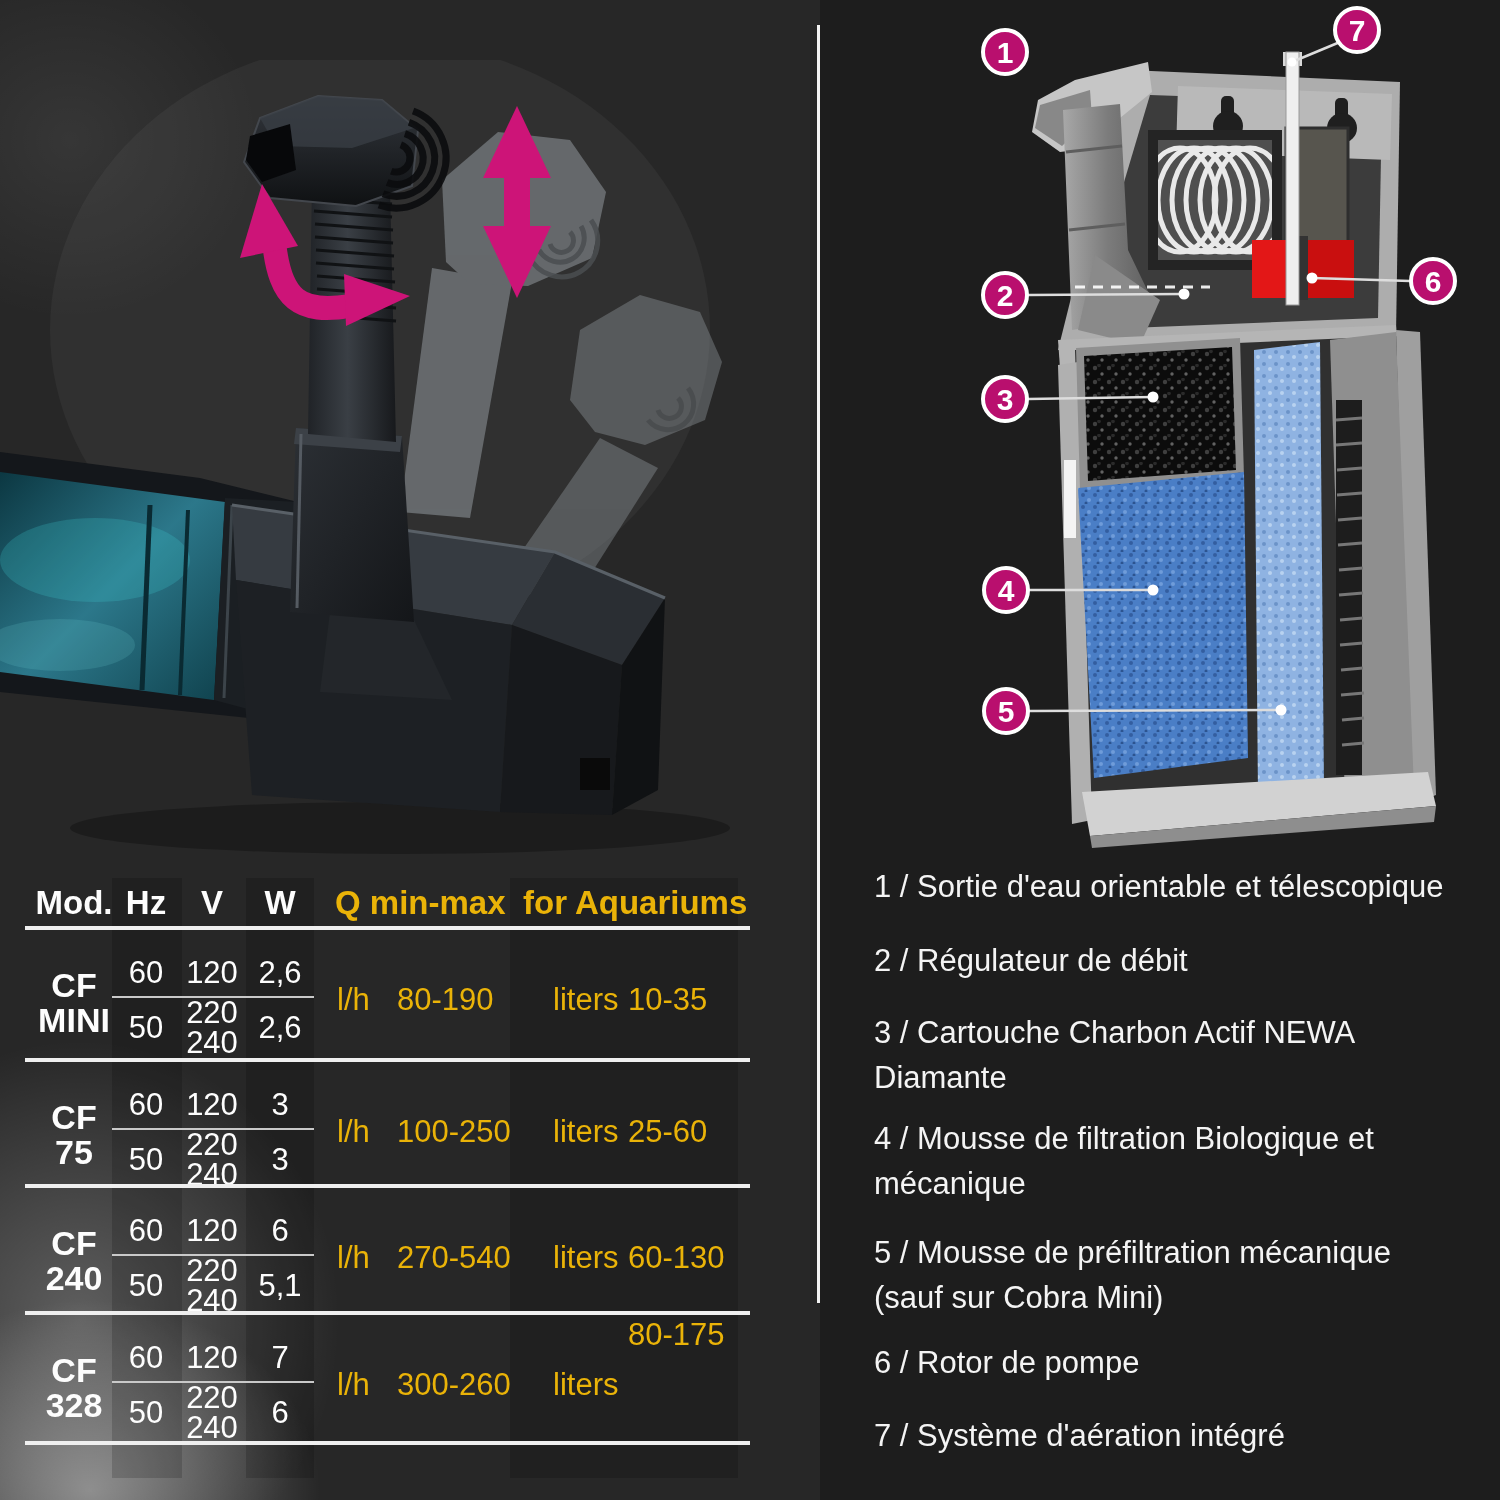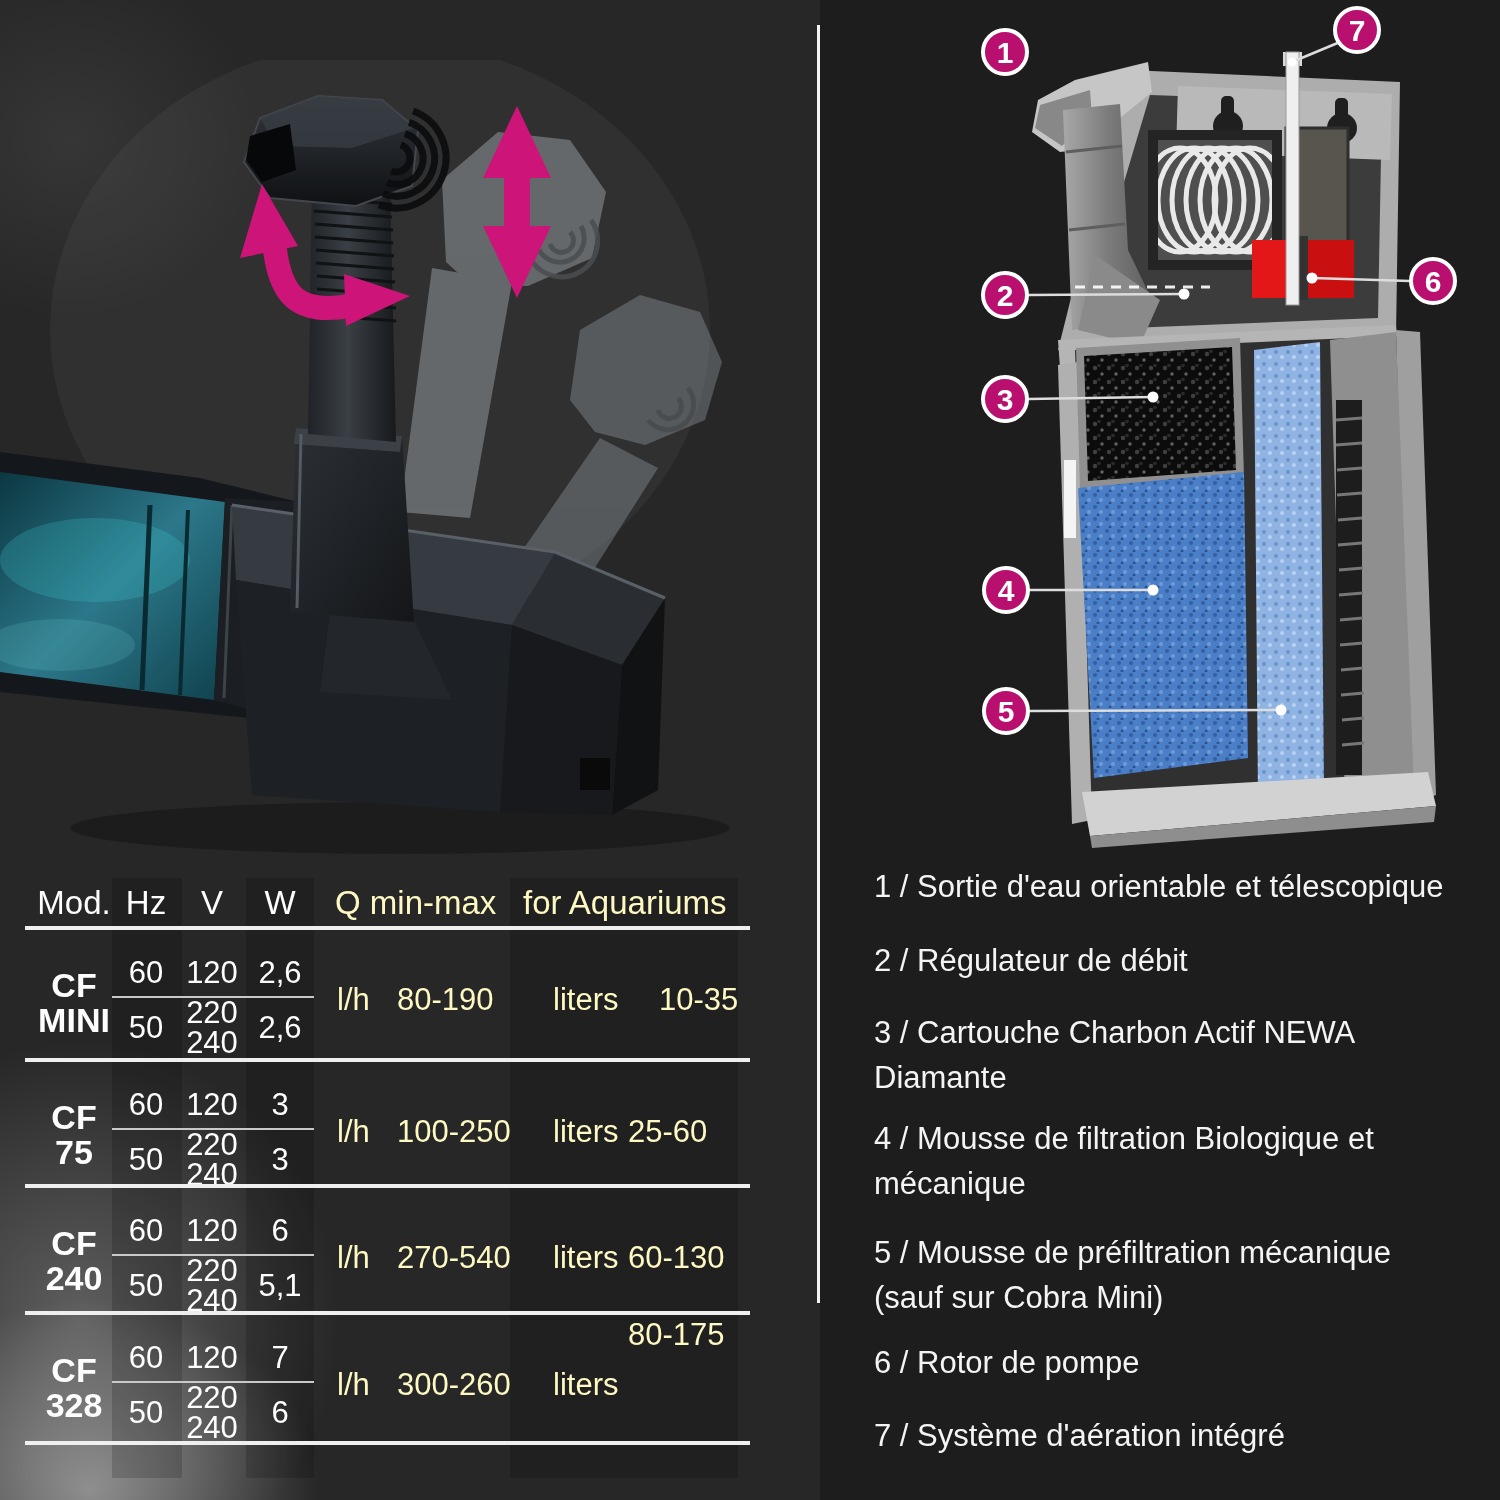--- a/index.html
+++ b/index.html
@@ -13,22 +13,22 @@
   .glow2{left:-140px;top:1300px;width:460px;height:380px;
          background:radial-gradient(closest-side,rgba(255,255,255,.42),rgba(255,255,255,0));}
   .glow3{left:-120px;top:-40px;width:380px;height:360px;
          background:radial-gradient(closest-side,rgba(255,255,255,.07),rgba(255,255,255,0));}
   .band{position:absolute;top:878px;height:600px;background:rgba(0,0,0,.16);}
   .band.b1{left:112px;width:70px;}
   .band.b2{left:246px;width:68px;}
   .band.b3{left:510px;width:228px;}
   
   .tc{position:absolute;transform:translate(-50%,-50%);font-size:31px;white-space:nowrap;color:#fdfdfd;}
-  .tl{position:absolute;transform:translate(0,-50%);font-size:31px;white-space:nowrap;color:#fef9c3;}
-  .th{font-weight:400;font-size:33px;}
+  .tl{position:absolute;transform:translate(0,-50%);font-size:31px;white-space:nowrap;color:#eab308;}
+  .th{font-weight:700;font-size:33px;}
   .model{font-weight:700;font-size:34px;}
   .hrule{position:absolute;left:25px;width:725px;height:4px;background:#efefef;
          box-shadow:0 6px 0 -4px #7d7d7d;}
   .srule{position:absolute;left:112px;width:202px;height:2px;background:#c9c9c9;}
   
   .leg{position:absolute;left:874px;width:640px;font-size:31px;line-height:45px;
        color:#f4f4f4;white-space:nowrap;}
 </style>
 </head>
 <body>
@@ -345,21 +345,21 @@
   <div class="tc" style="left:212px;top:973px">120</div>
   <div class="tc" style="left:280px;top:973px">2,6</div>
   <div class="srule" style="top:996px"></div>
   <div class="tc" style="left:146px;top:1028px">50</div>
   <div class="tc" style="left:212px;top:1013px">220</div>
   <div class="tc" style="left:212px;top:1043px">240</div>
   <div class="tc" style="left:280px;top:1028px">2,6</div>
   <div class="tl" style="left:337px;top:1000px">l/h</div>
   <div class="tl" style="left:397px;top:1000px">80-190</div>
   <div class="tl" style="left:553px;top:1000px">liters</div>
-  <div class="tl" style="left:659px;top:1000px">10-35</div>
+  <div class="tl" style="left:628px;top:1000px">10-35</div>
   <div class="hrule" style="top:1058px"></div>
 
   <div class="tc model" style="left:74px;top:1117px">CF</div>
   <div class="tc model" style="left:74px;top:1152px">75</div>
   <div class="tc" style="left:146px;top:1105px">60</div>
   <div class="tc" style="left:212px;top:1105px">120</div>
   <div class="tc" style="left:280px;top:1105px">3</div>
   <div class="srule" style="top:1128px"></div>
   <div class="tc" style="left:146px;top:1160px">50</div>
   <div class="tc" style="left:212px;top:1145px">220</div>

